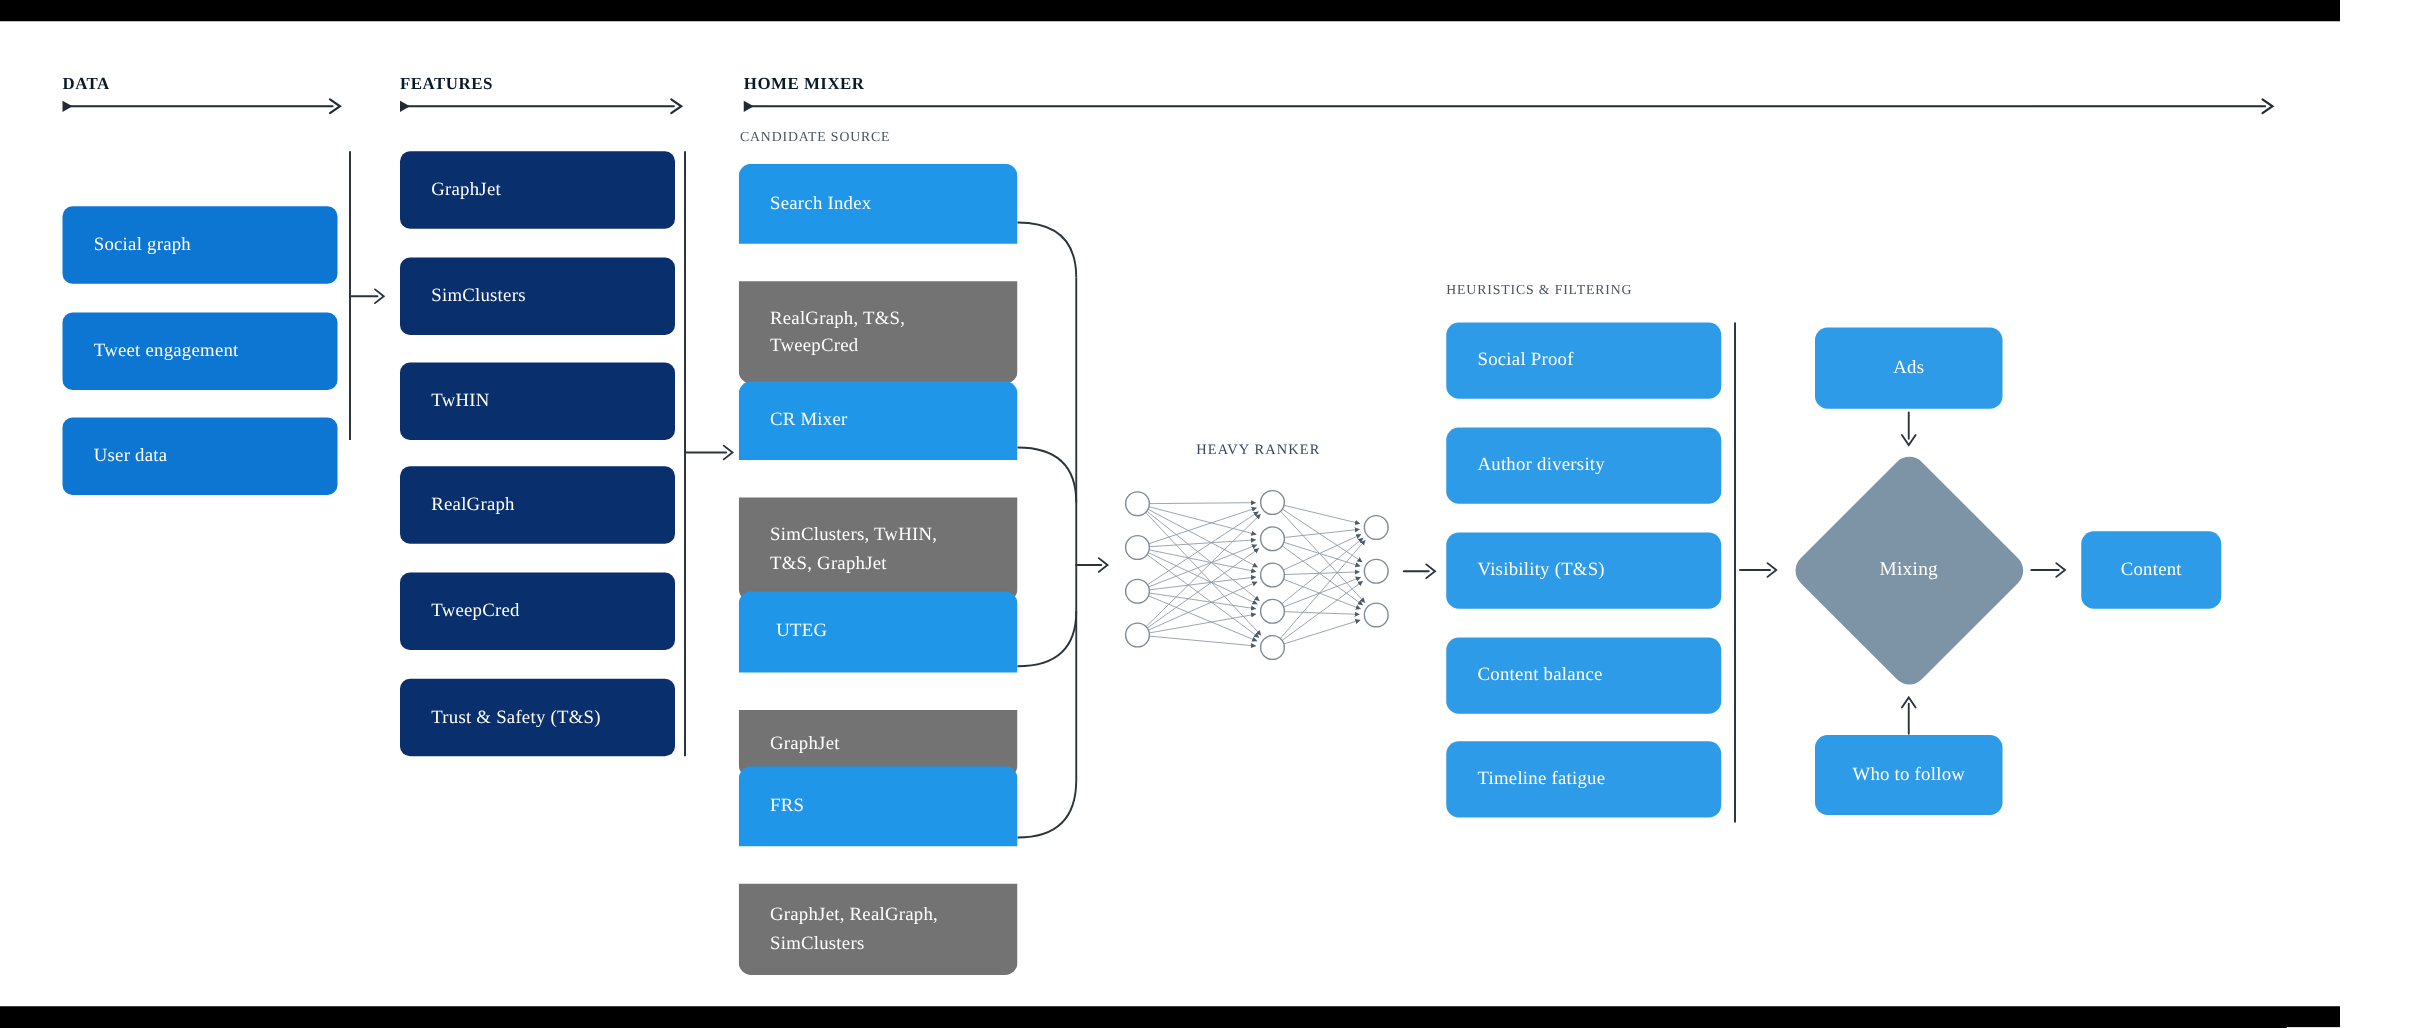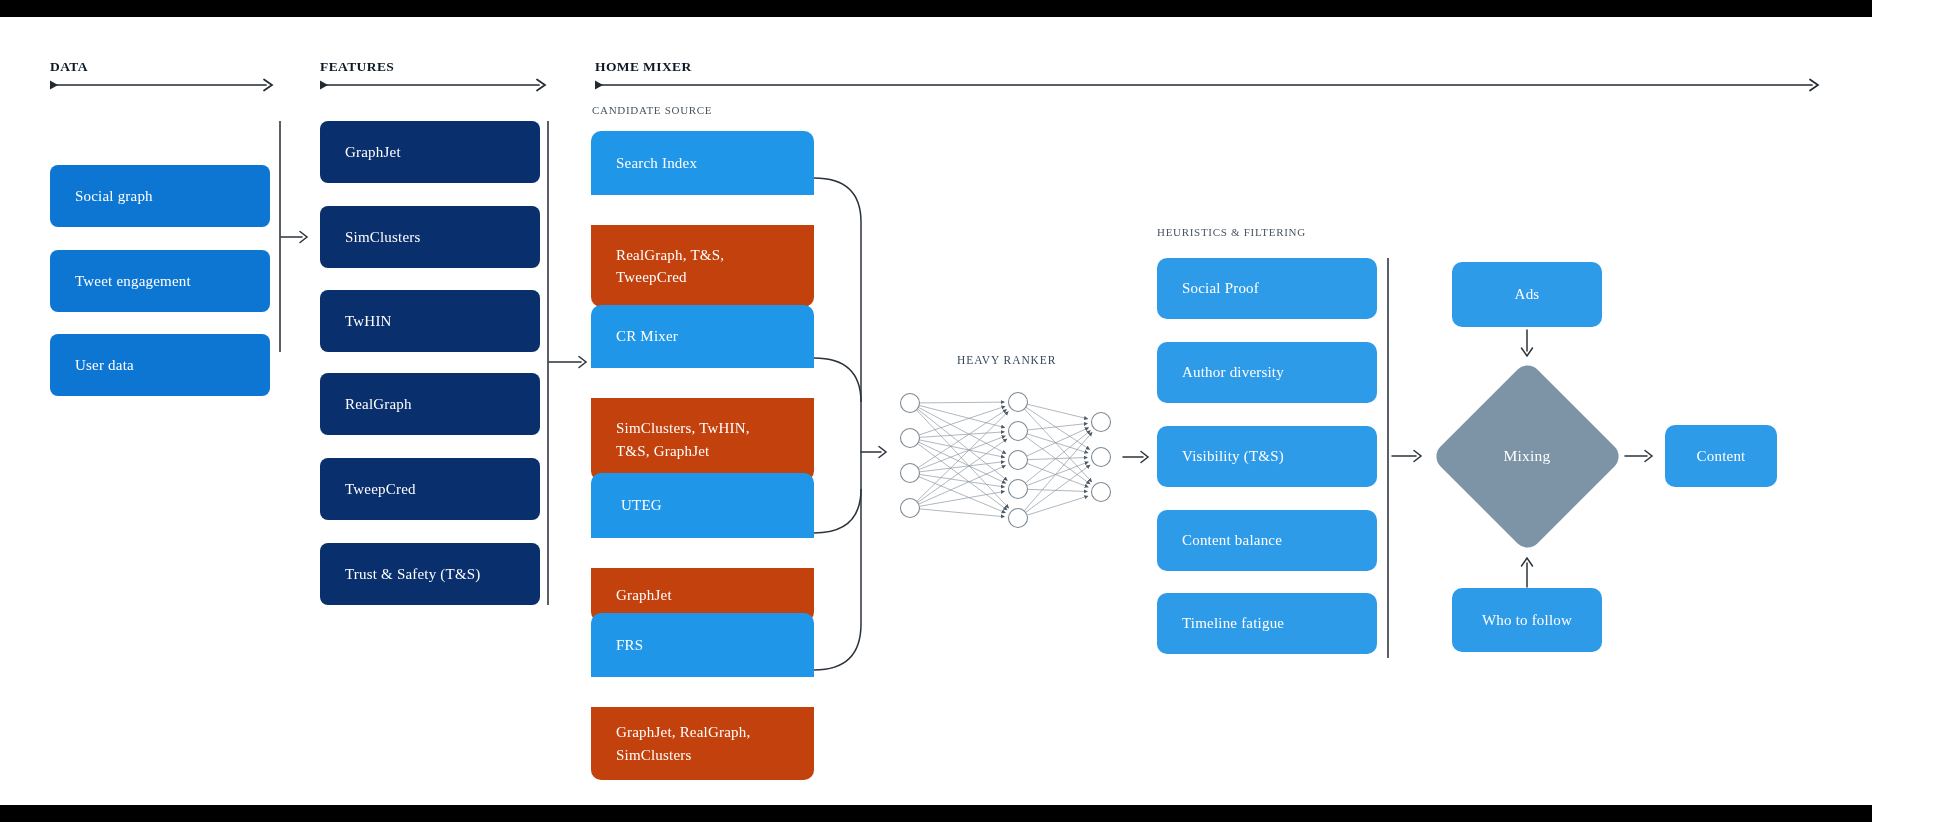--- a/index.html
+++ b/index.html
@@ -36,21 +36,21 @@
 
   .cand-group {
     position:absolute; width:223px; border-radius:10px; overflow:hidden;
     display:flex; flex-direction:column;gap:30px;
   }
   .cand-header {
     background:#1f96e8; color:#fff; font-size:15px; font-weight:500; letter-spacing:.2px;
     display:flex; align-items:center; padding-left:25px; box-sizing:border-box;
   }
   .cand-sub {
-    background:#c2410c; color:#fff; font-size:15px; font-weight:500; letter-spacing:.2px;
+    background:#737373; color:#fff; font-size:15px; font-weight:500; letter-spacing:.2px;
     display:flex; align-items:center; padding:0 38px 0 25px; box-sizing:border-box;
     line-height:22.5px;
   }
 
   .diamond {
     position:absolute; left:1458.5px; top:387.5px; width:137px; height:137px;
     background:#7d93a6; border-radius:14px; transform:rotate(45deg);
   }
   .diamond-label {
     position:absolute; left:1430px; top:447px; width:194px; text-align:center;

